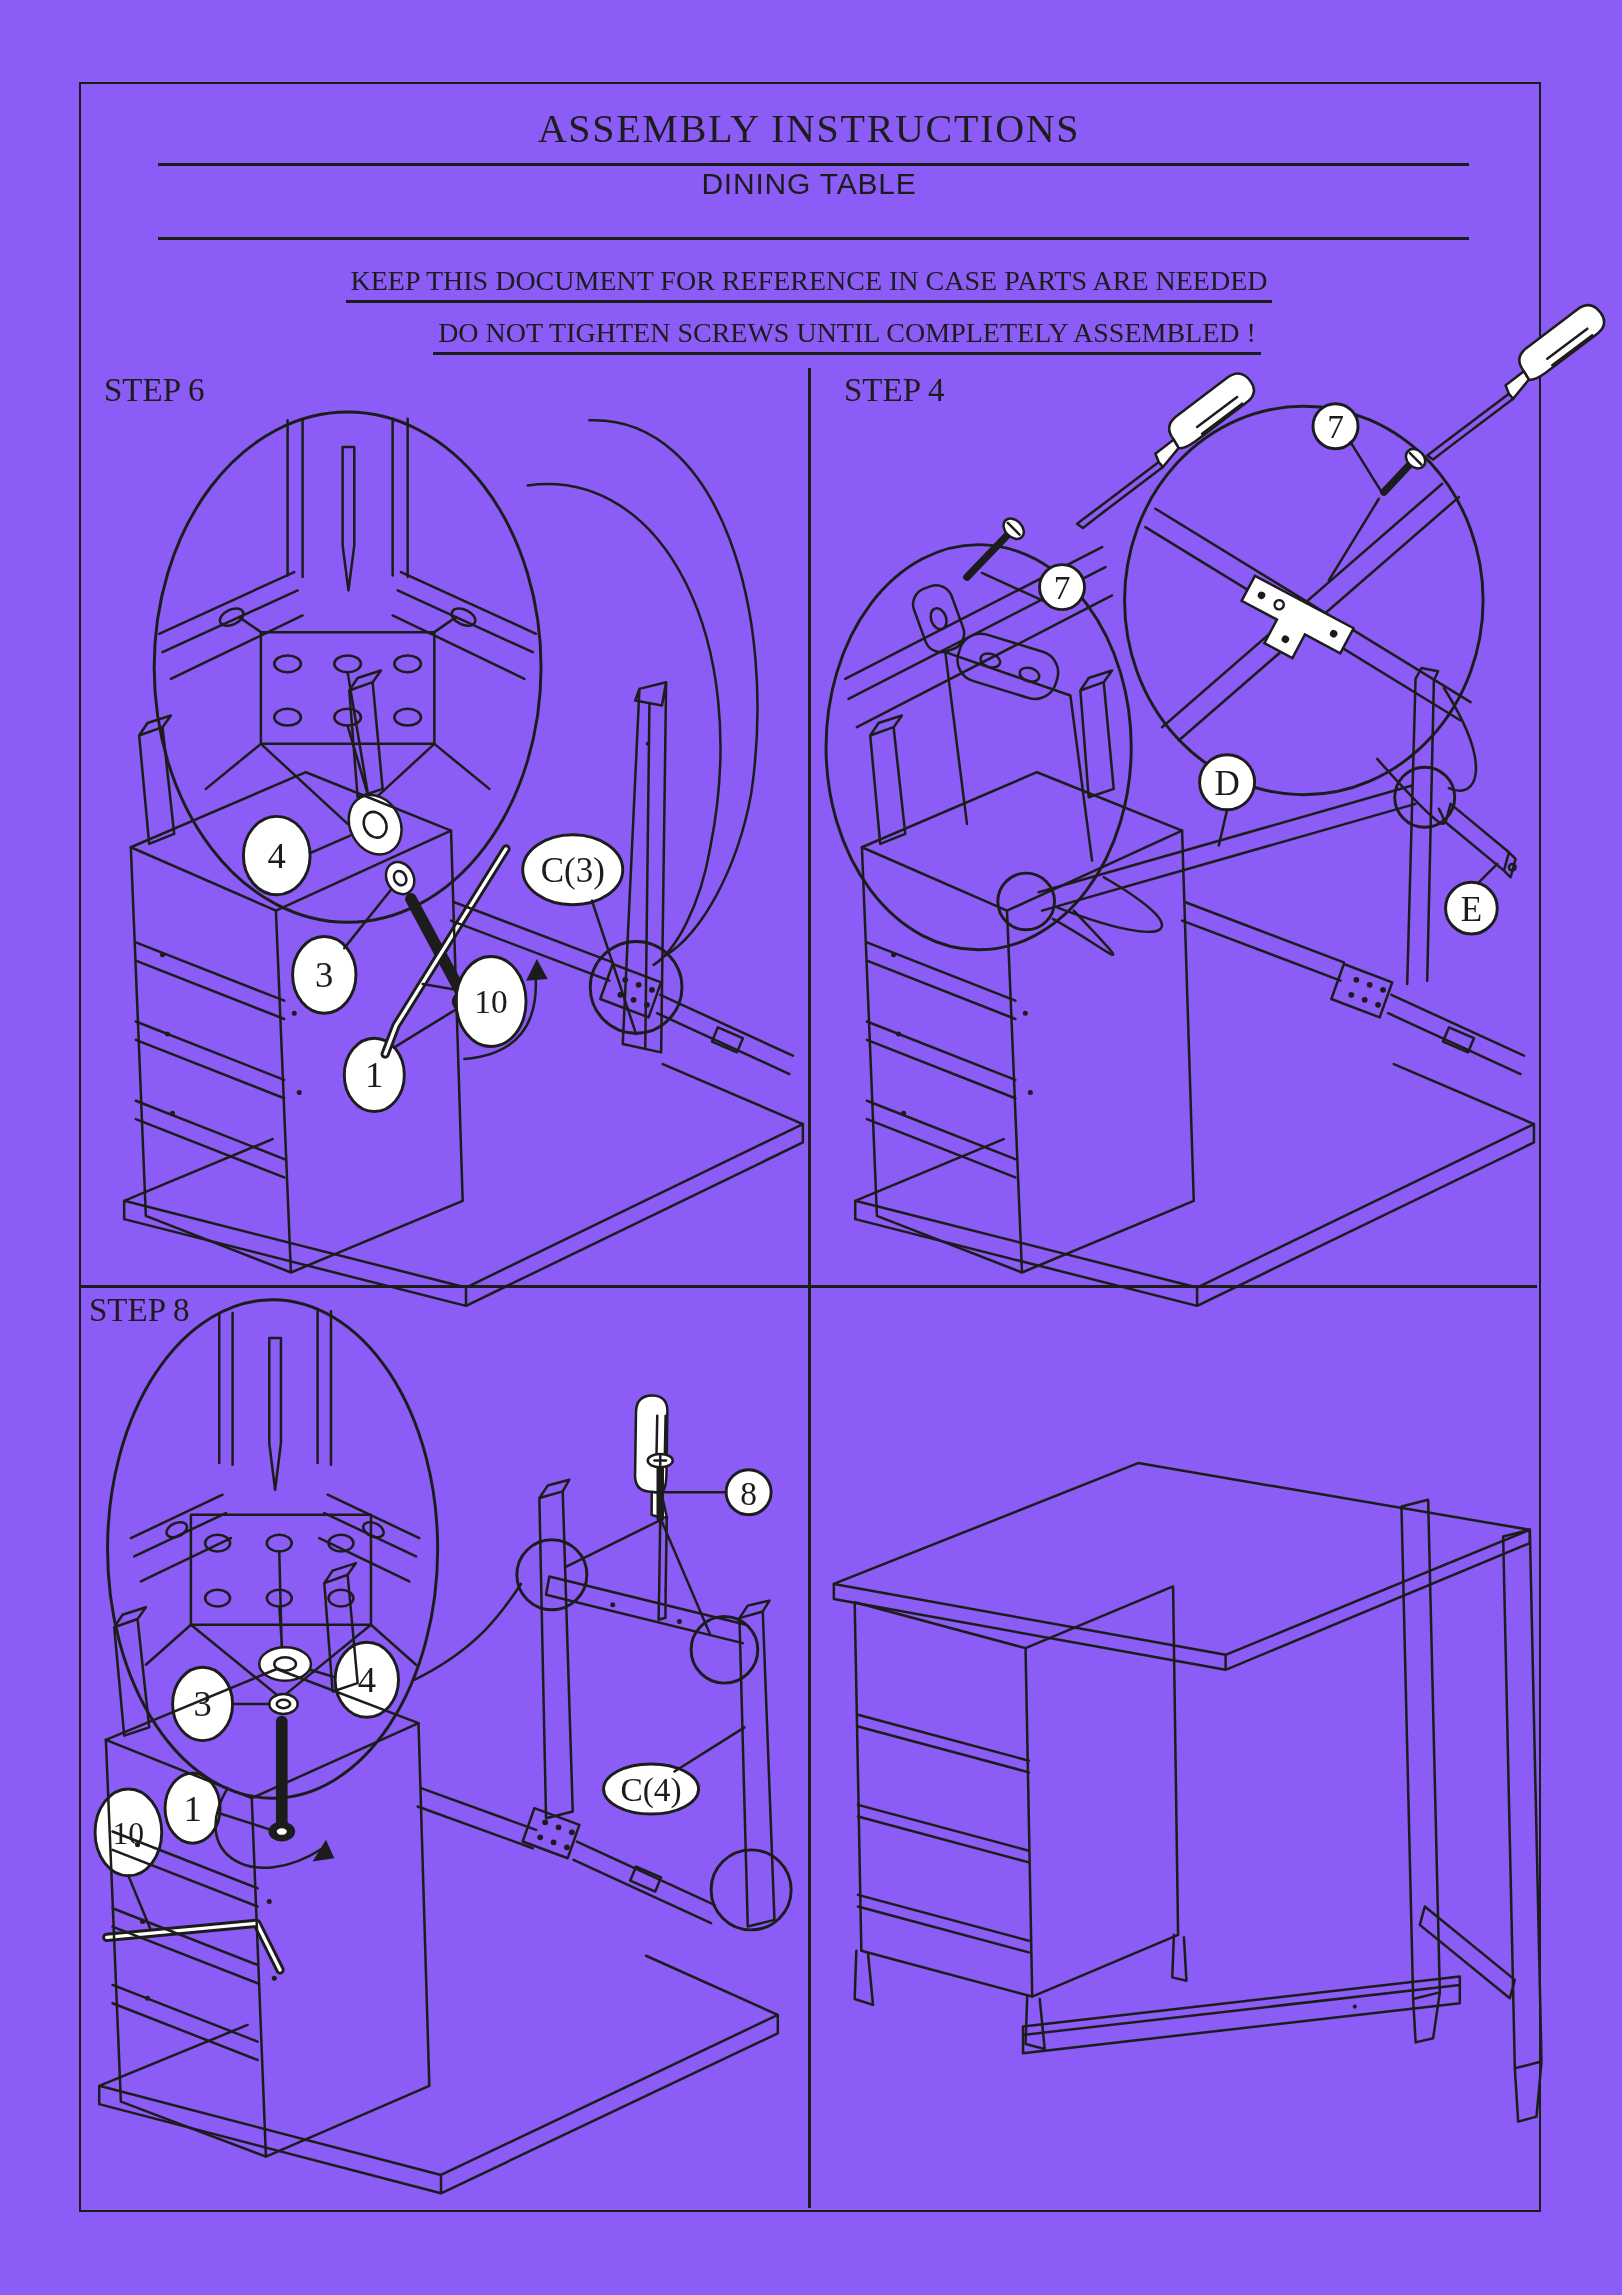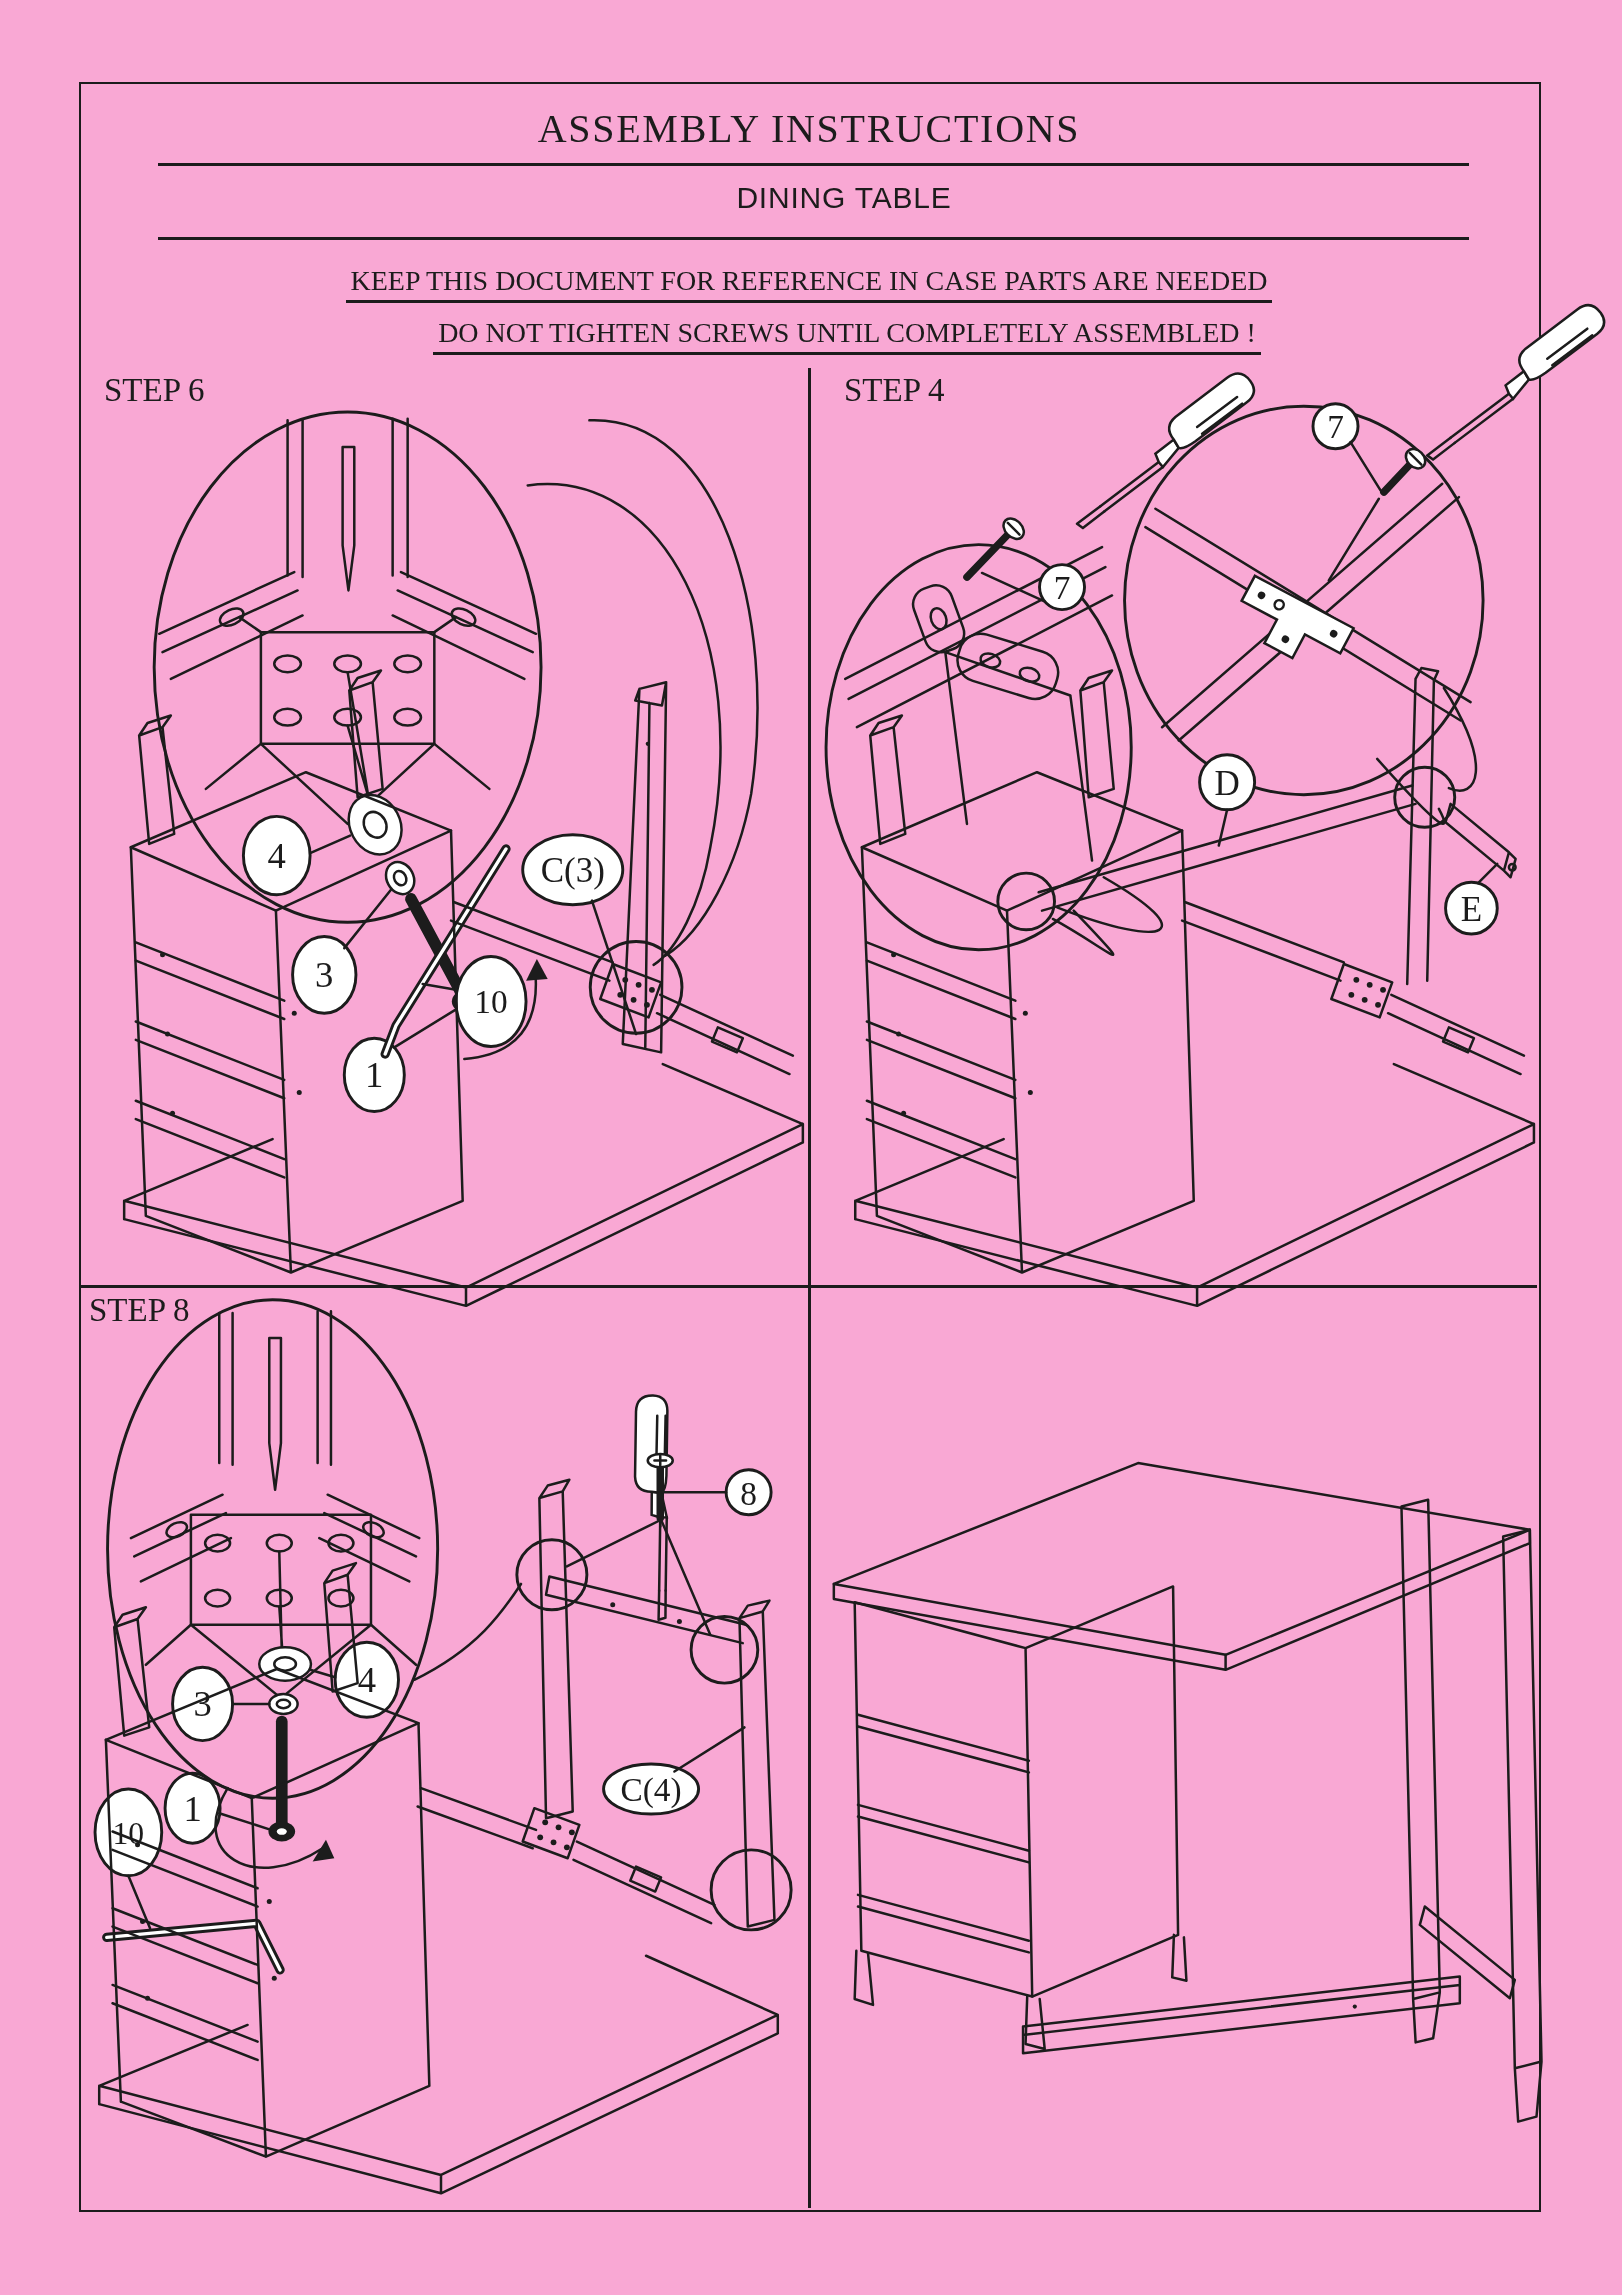--- a/index.html
+++ b/index.html
@@ -1,22 +1,22 @@
 <!DOCTYPE html>
 <html style="font-size:13.3px"><head>
 <meta charset="utf-8">
 <style>
   html,body{margin:0;padding:0;background:#fff;}
-  #page{position:relative;width:1623px;height:2295px;background:#f9a8d4;overflow:hidden;
+  #page{position:relative;width:1623px;height:2295px;background:#8b5cf6;overflow:hidden;
         font-family:"Liberation Serif",serif;color:#1c1c1c;}
   .abs{position:absolute;}
   .rule{position:absolute;background:#1c1c1c;}
   #title{left:79px;top:105px;width:1460px;text-align:center;font-size:40px;letter-spacing:1.7px;}
-  #subtitle{left:79px;top:181px;width:1460px;text-align:center;
-            font-family:"Liberation Sans",sans-serif;font-size:30px;letter-spacing:0.8px;margin-left:35px;}
+  #subtitle{left:79px;top:167px;width:1460px;text-align:center;
+            font-family:"Liberation Sans",sans-serif;font-size:30px;letter-spacing:0.8px;}
   .warn{left:79px;width:1460px;text-align:center;font-size:28px;white-space:nowrap;}
   .warn span{display:inline-block;border-bottom:3.3px solid #1c1c1c;padding:0 5px 3.3px 5px;}
   .steplabel{font-size:33px;}
   svg{position:absolute;overflow:visible;}
   .ln{fill:none;stroke:#1c1c1c;stroke-width:3;stroke-linecap:round;stroke-linejoin:round;}
   .ln2{fill:none;stroke:#1c1c1c;stroke-width:3.5;stroke-linecap:round;stroke-linejoin:round;}
   .wfill{fill:#fff;stroke:#1c1c1c;stroke-width:3;}
   .blk{fill:#1c1c1c;stroke:none;}
   .callout{fill:#fff;stroke:#1c1c1c;stroke-width:3.5;}
   .ctext{fill:#1c1c1c;font-family:"Liberation Serif",serif;text-anchor:middle;}

